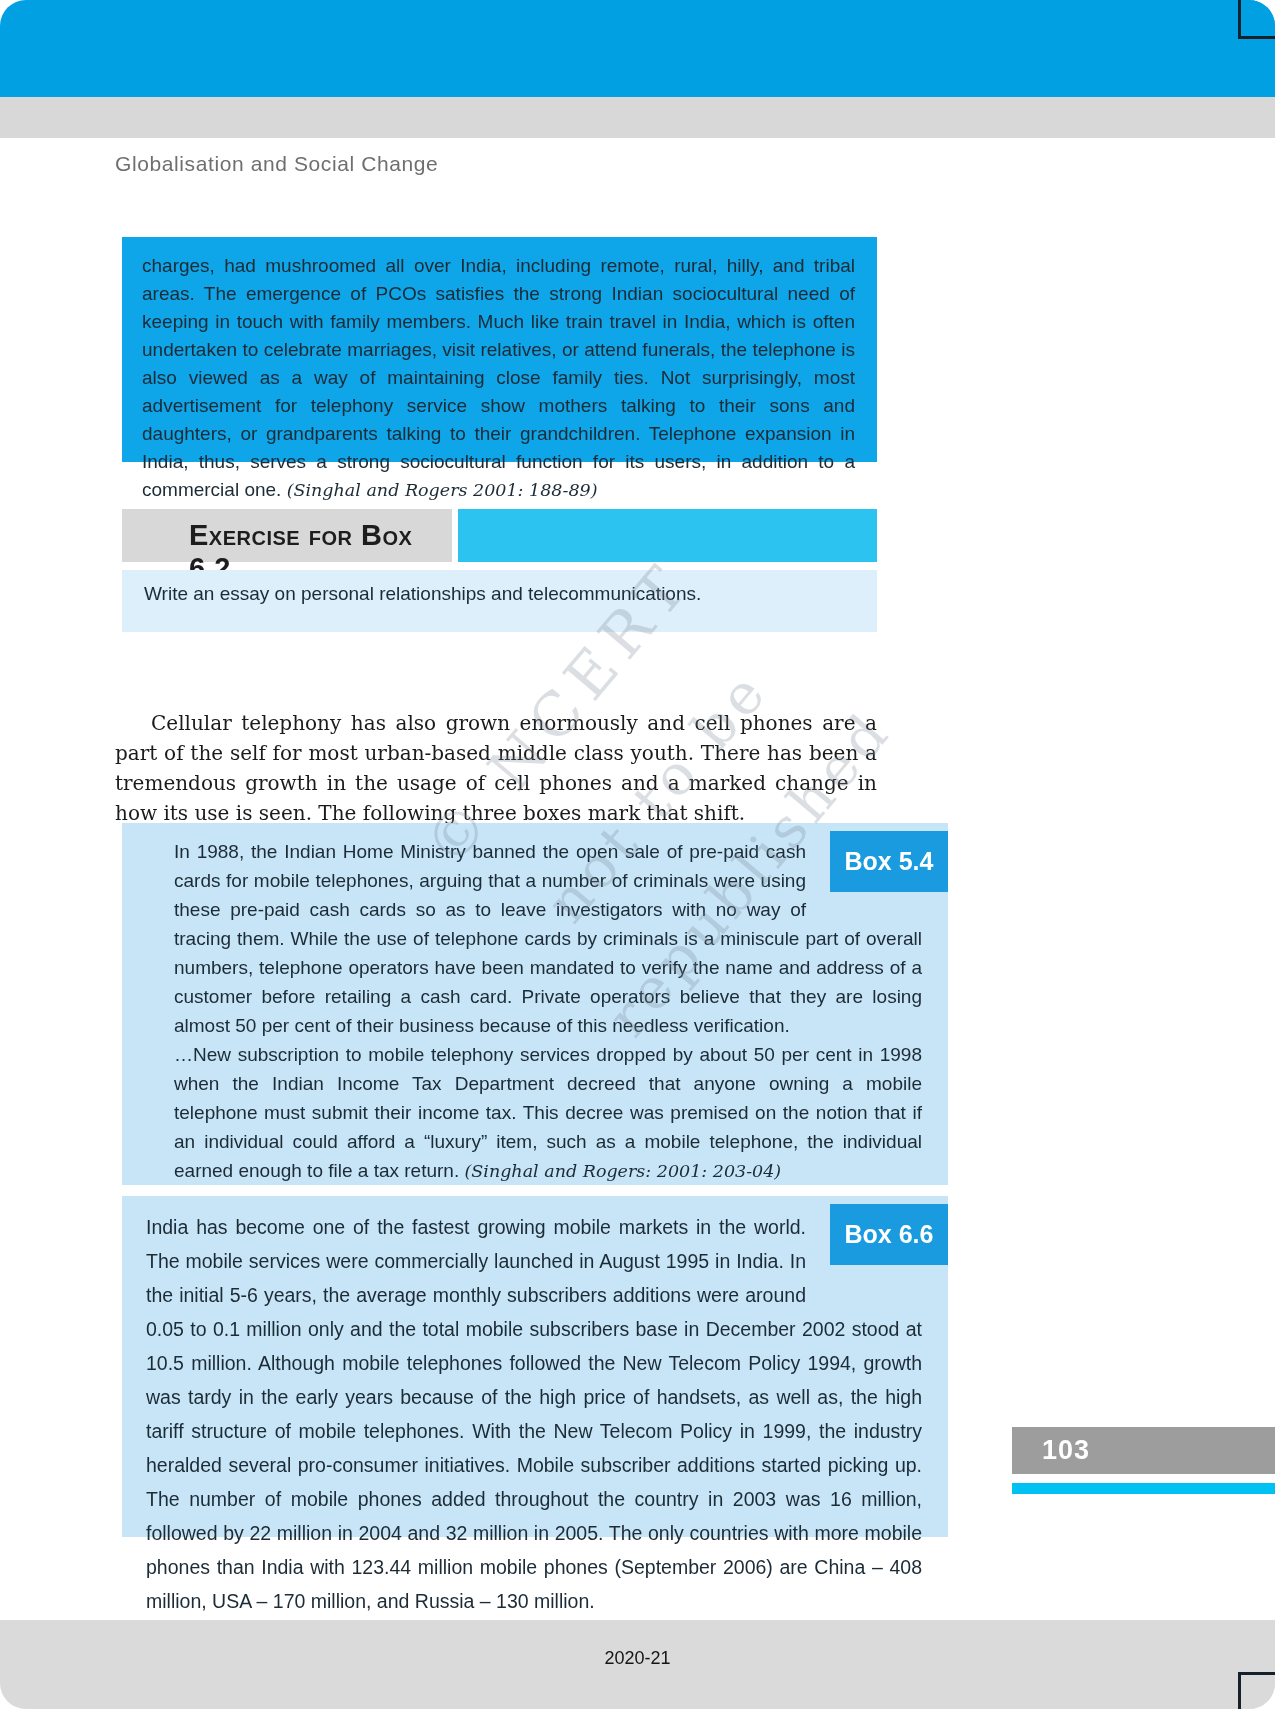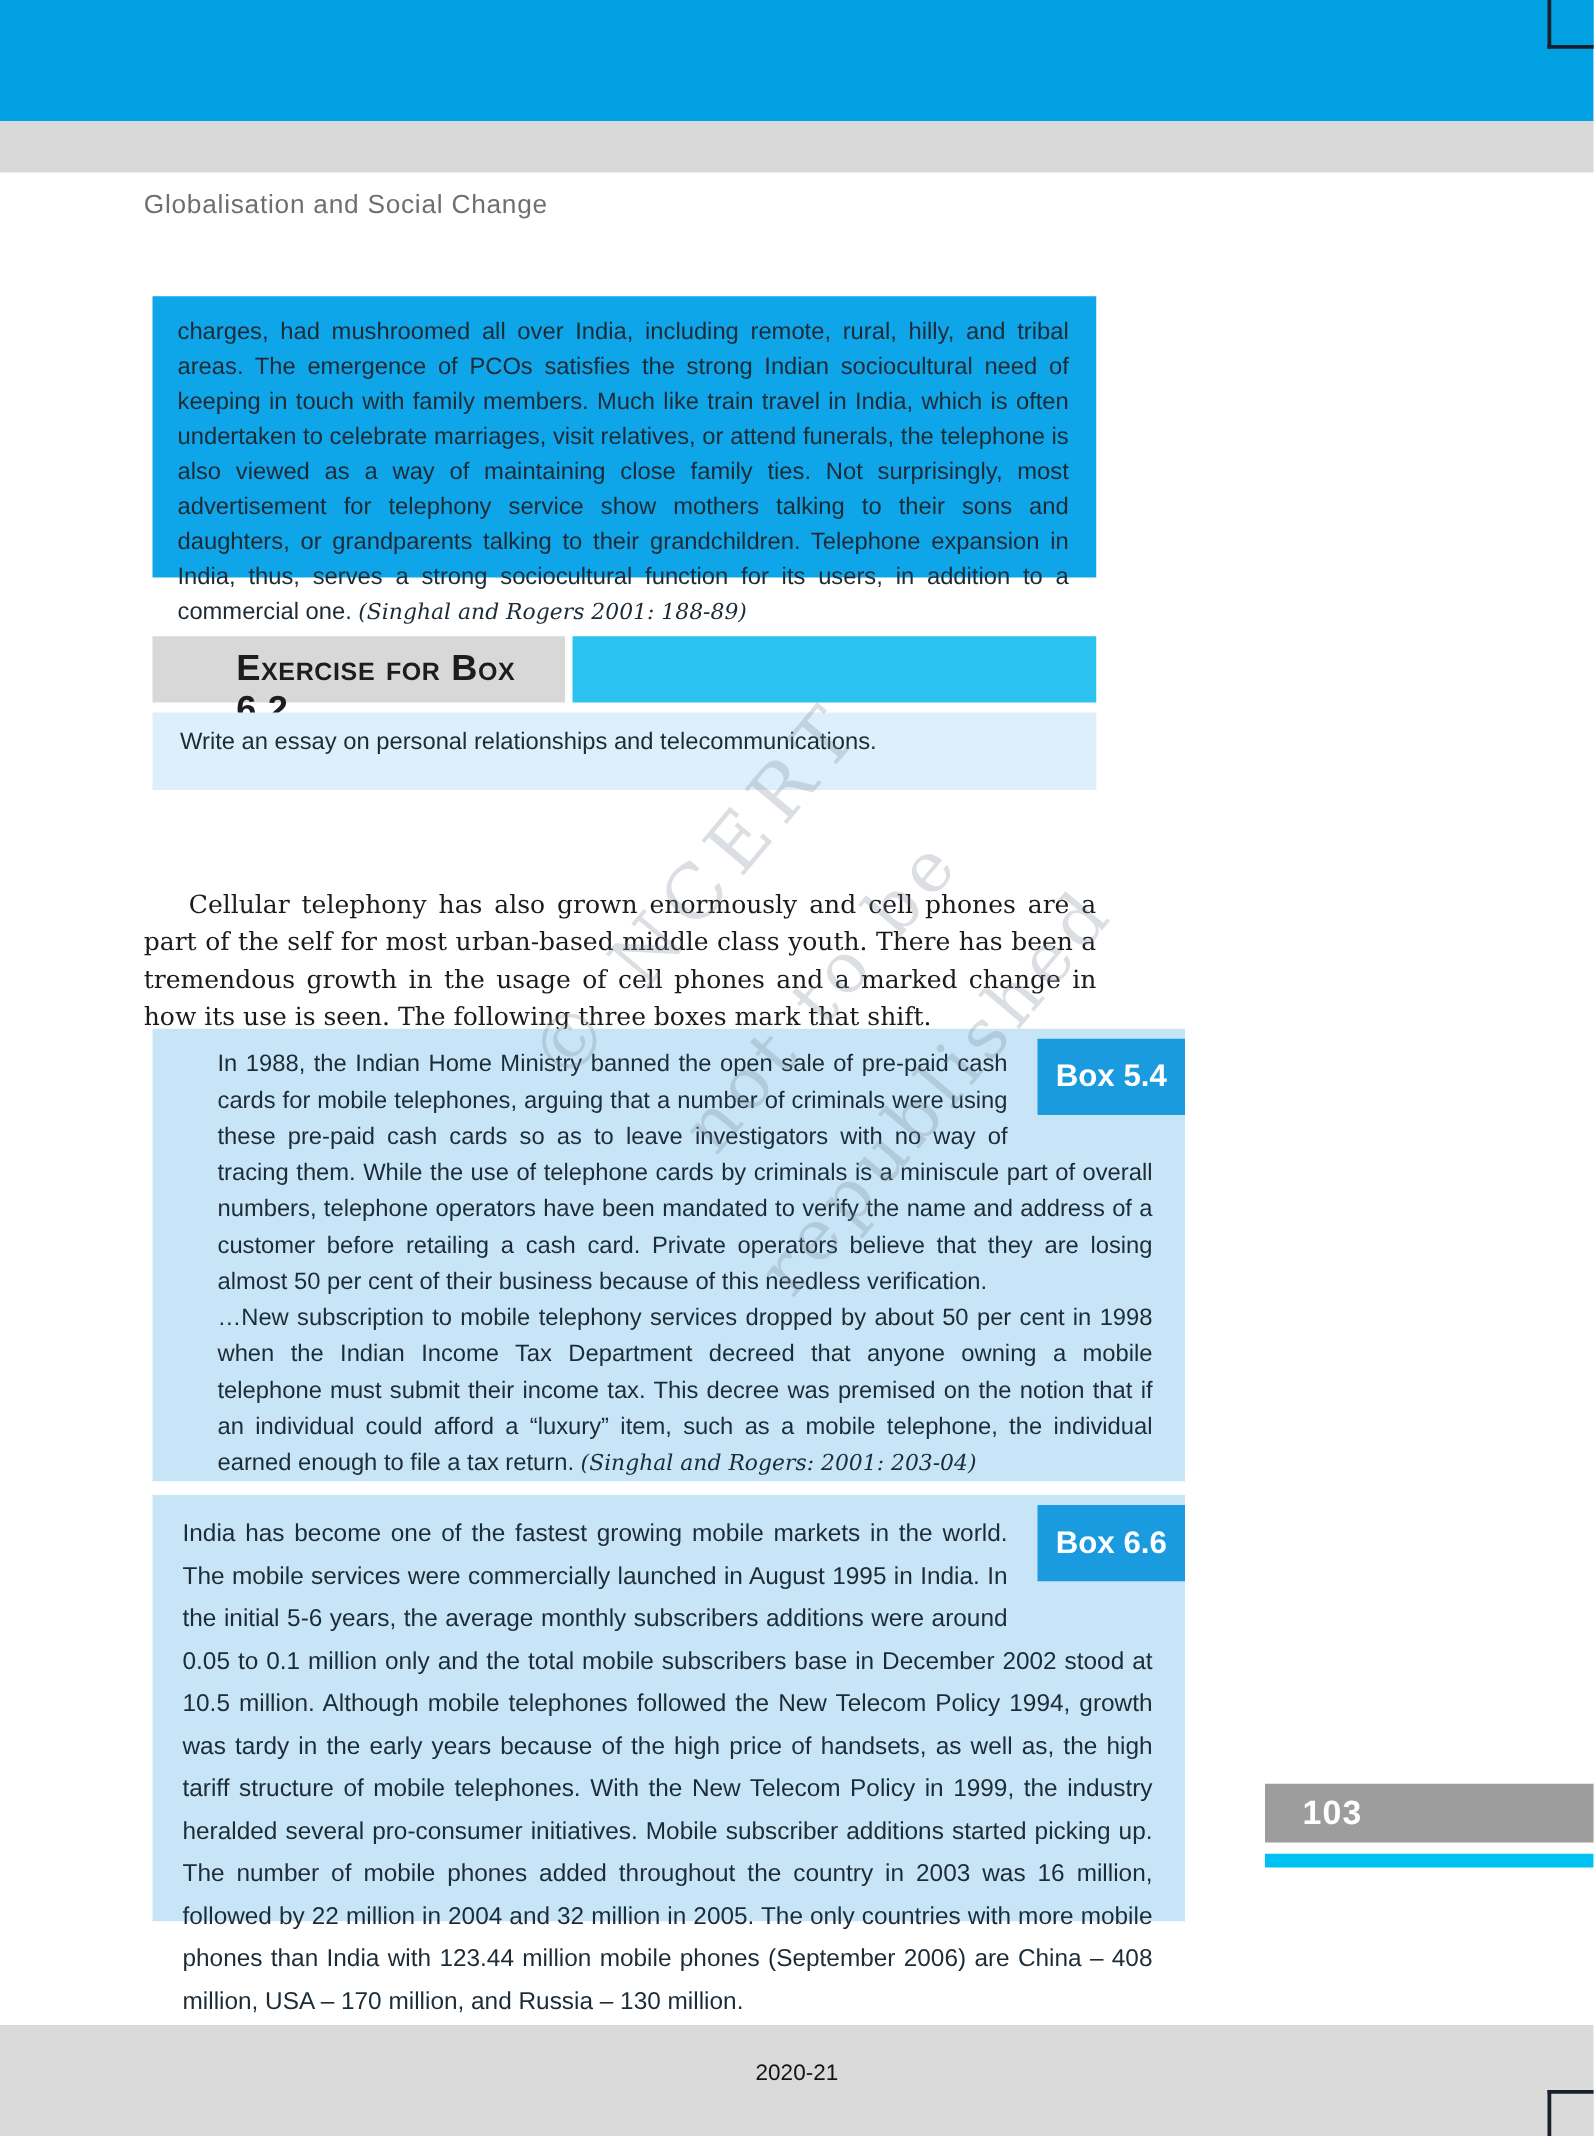--- a/index.html
+++ b/index.html
@@ -1,18 +1,18 @@
 <!DOCTYPE html>
 <html><head>
 <meta charset="utf-8">
 <style>
   html,body{margin:0;padding:0;background:#ffffff;}
   #page{
     position:relative;width:1275px;height:1709px;background:#ffffff;
-    font-family:"Liberation Sans",sans-serif;overflow:hidden;
+    font-family:"Liberation Sans",sans-serif;overflow:hidden;border-radius:26px;
   }
   
   .band-blue{position:absolute;left:0;top:0;width:1275px;height:97px;background:#00a0e3;}
   .band-gray{position:absolute;left:0;top:97px;width:1275px;height:41px;background:#d8d8d8;}
   .corner-top{position:absolute;left:1238px;top:0;width:37px;height:36px;
     border-left:3px solid #16212c;border-bottom:3px solid #16212c;background:#00a0e3;}
   .corner-bottom{position:absolute;left:1238px;top:1672px;width:37px;height:37px;
     border-left:3px solid #16212c;border-top:3px solid #16212c;background:#dadada;}
   .running-title{position:absolute;left:115px;top:152px;font-size:21px;color:#6f6f6f;
     letter-spacing:0.6px;}

